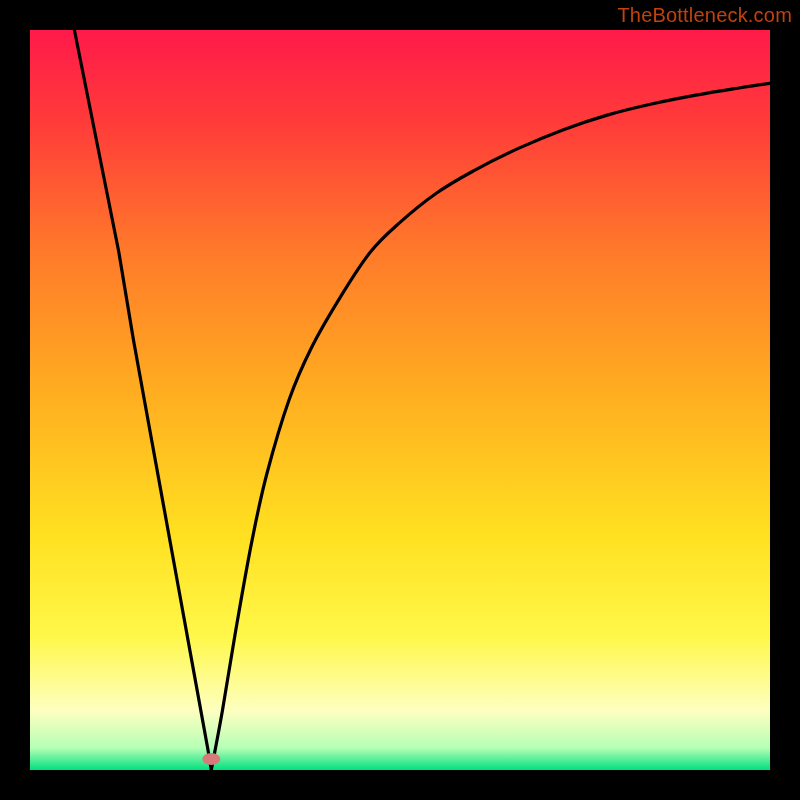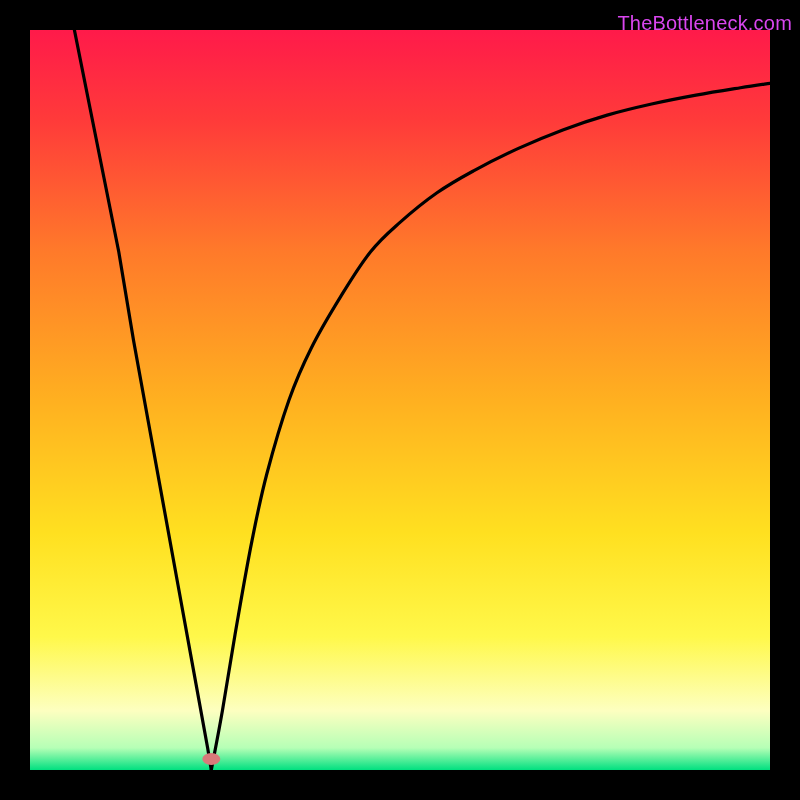--- a/index.html
+++ b/index.html
@@ -21,23 +21,23 @@
   }
   .plot-area {
     position: absolute;
     left: 0;
     top: 0;
     width: 740px;
     height: 740px;
   }
   .watermark {
     position: absolute;
-    top: 12px;
+    top: 4px;
     right: 8px;
-    color: #d946ef;
+    color: #c2410c;
     font-size: 20px;
     font-weight: 500;
     letter-spacing: 0.2px;
     z-index: 10;
   }
   svg {
     display: block;
   }
 </style>
 </head>

